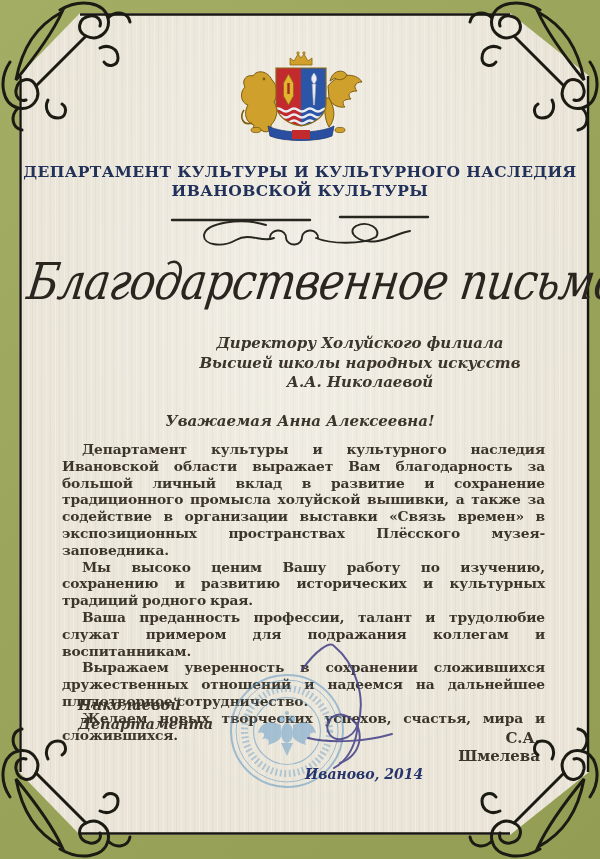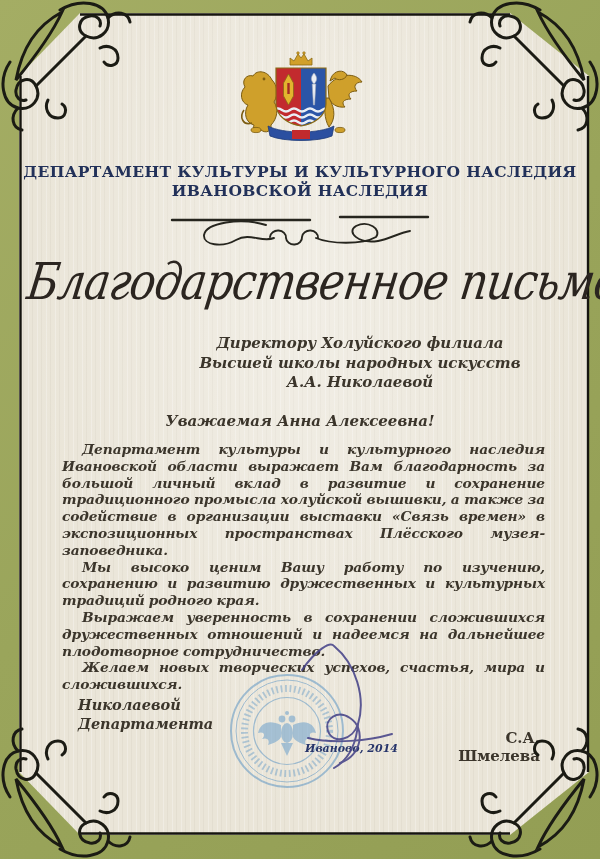--- a/index.html
+++ b/index.html
@@ -25,29 +25,29 @@
   .header{left:0;top:162px;width:600px;text-align:center;font-weight:bold;
           font-size:15.5px;line-height:19px;color:#223159;letter-spacing:.4px;}
   .divider{position:absolute;left:170px;top:207px;width:260px;height:42px;z-index:3;}
   .title{left:28px;top:256px;width:544px;text-align:center;font-size:43px;font-style:italic;
          color:#2b2520;letter-spacing:-1px;transform:skewX(-8deg) scaleY(1.18);transform-origin:50% 50%;
          white-space:nowrap;}
   .addressee{left:120px;top:334px;width:480px;text-align:center;font-weight:bold;font-style:italic;
              font-size:15px;line-height:19.5px;}
   .salutation{left:0;top:412px;width:600px;text-align:center;font-weight:bold;font-style:italic;
               font-size:15px;}
-  .body-block{left:62px;top:441px;width:483px;font-weight:bold;font-style:italic;
+  .body-block{left:62px;top:441px;width:483px;font-weight:bold;
               font-size:13.8px;line-height:16.8px;letter-spacing:-.15px;word-spacing:-.6px;}
   .body-block p{margin:0;text-indent:20px;text-align:justify;}
   .sig-position{left:78px;top:696px;width:240px;font-weight:bold;font-style:italic;
                 font-size:14.5px;line-height:18.6px;z-index:5;}
   .sig-name{left:420px;top:729px;width:120px;text-align:right;font-weight:bold;
             font-size:15px;z-index:5;}
-  .place-date{left:305px;top:742px;width:140px;font-weight:bold;font-style:italic;
-              font-size:11px;color:#27356b;z-index:5;}
+  .place-date{left:305px;top:766px;width:140px;font-weight:bold;font-style:italic;
+              font-size:14px;color:#27356b;z-index:5;}
   .emblem{position:absolute;left:228px;top:46px;width:146px;height:98px;z-index:2;}
   .stamp{position:absolute;left:228px;top:672px;width:118px;height:118px;z-index:4;opacity:.55;}
   .signature{position:absolute;left:272px;top:628px;width:156px;height:152px;z-index:7;opacity:.88;}
   .frame{z-index:1;}
 </style>
 </head>
 <body>
 
 <div class="stage">
 
@@ -153,21 +153,21 @@
         <path d="M86,27 C89,30.5 90,34 86,38 C82,34 83,30.5 86,27 Z" fill="#eceef4" stroke="#9aa4b6" stroke-width=".6"></path>
       </g>
     </g>
 
     <path d="M40,80 C55,88 91,88 106,80 L104,90 C90,96 56,96 42,90 Z" fill="#2b4fa0" stroke="#1d3a78" stroke-width=".8"></path>
     <path d="M64,84 h18 v9 h-18 z" fill="#c22a2e"></path>
   </svg>
 
   <div class="txt header">
     <div>ДЕПАРТАМЕНТ КУЛЬТУРЫ И КУЛЬТУРНОГО НАСЛЕДИЯ</div>
-    <div>ИВАНОВСКОЙ НАСЛЕДИЯ</div>
+    <div>ИВАНОВСКОЙ КУЛЬТУРЫ</div>
   </div>
 
   <svg class="divider" viewBox="0 0 260 42">
     <g stroke="#26251e" fill="none" stroke-linecap="round">
       <path d="M2,13 H140" stroke-width="2.4"></path>
       <path d="M170,10 H258" stroke-width="2.4"></path>
       <path d="M96,18 C70,10 36,16 34,28 C33,38 52,41 66,33 C80,25 92,36 104,31" stroke-width="1.9"></path>
       <path d="M100,30 a8,7 0 1 1 16,1 a8,7 0 1 0 16,-1 a8,7 0 1 1 16,1" stroke-width="1.9"></path>
       <path d="M146,31 C160,37 192,38 206,30 C212,22 198,13 186,19 C176,25 188,37 208,34 C220,32 228,26 240,24" stroke-width="1.9"></path>
     </g>
@@ -178,21 +178,22 @@
   <div class="txt salutation">Уважаемая Анна Алексеевна!</div>
 
   <div class="txt addressee">
     <div>Директору Холуйского филиала</div>
     <div>Высшей школы народных искусств</div>
     <div>А.А. Николаевой</div>
   </div>
 
   <div class="txt body-block">
     <p>Департамент культуры и культурного наследия Ивановской области выражает Вам благодарность за большой личный вклад в развитие и сохранение традиционного промысла холуйской вышивки, а также за содействие в организации выставки «Связь времен» в экспозиционных пространствах Плёсского музея-заповедника.</p>
-    <p>Мы высоко ценим Вашу работу по изучению, сохранению и развитию дружественных и культурных традиций родного края.</p>
+    <p>Мы высоко ценим Вашу работу по изучению, сохранению и развитию исторических и культурных традиций родного края.</p>
+    <p>Ваша преданность профессии, талант и трудолюбие служат примером для подражания коллегам и воспитанникам.</p>
     <p>Выражаем уверенность в сохранении сложившихся дружественных отношений и надеемся на дальнейшее плодотворное сотрудничество.</p>
     <p>Желаем новых творческих успехов, счастья, мира и сложившихся.</p>
   </div>
 
   <svg class="stamp" viewBox="0 0 118 118">
     <g stroke="#5e96c4" fill="none">
       <circle cx="59" cy="59" r="56" stroke-width="2"></circle>
       <circle cx="59" cy="59" r="51" stroke-width="1"></circle>
       <circle cx="59" cy="59" r="33.5" stroke-width="1.2"></circle>
       <circle cx="59" cy="59" r="42.5" stroke-width="7" stroke-dasharray="1.8 2.7" opacity=".8"></circle>

